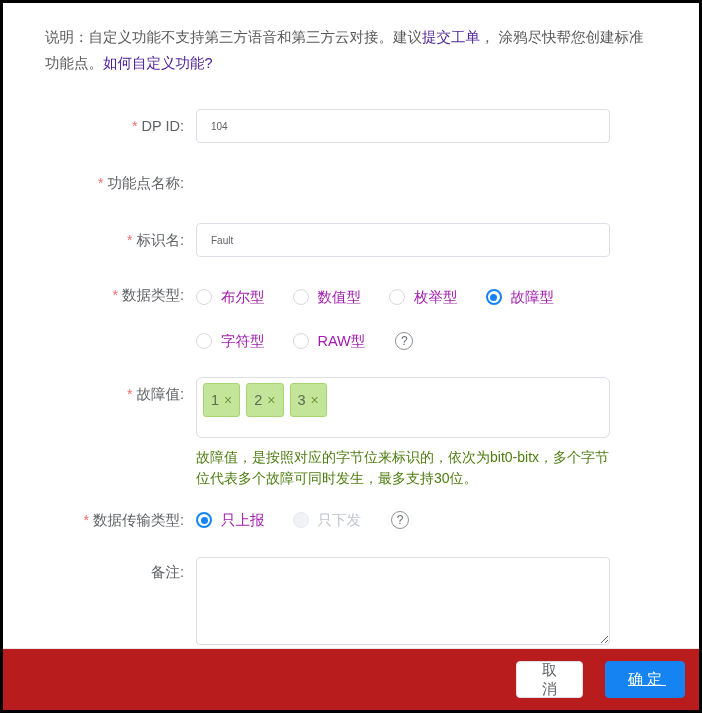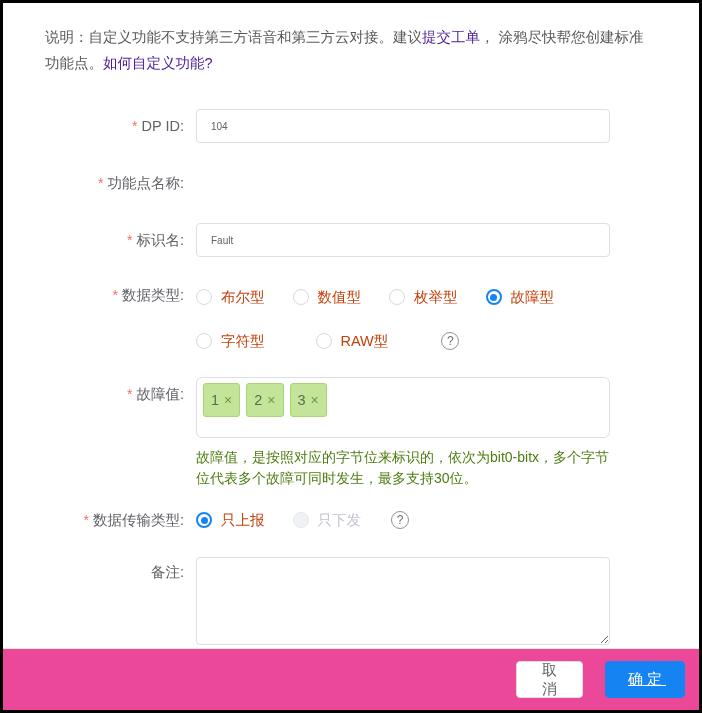--- a/index.html
+++ b/index.html
@@ -43,31 +43,31 @@
     border: 1px solid #dcdfe6;
     border-radius: 4px;
     padding: 0 14px;
     font-size: 10px;
     color: #606266;
     font-family: "Liberation Sans", "DejaVu Sans", sans-serif;
     outline: none;
     background: #fff;
   }
   .radio-row { display: flex; align-items: center; line-height: 20px; padding-top: 7px; }
-  .radio-row + .radio-row { margin-top: 17px; gap: 23px; }
+  .radio-row + .radio-row { margin-top: 17px; }
   .radio { display: inline-flex; align-items: center; margin-right: 28px; cursor: pointer; }
   .radio .circle {
     width: 16px; height: 16px;
     border: 1px solid #d6dae0;
     border-radius: 50%;
     background: #fff;
     position: relative;
     flex: 0 0 16px;
   }
-  .radio .rlabel { margin-left: 9px; font-size: 14.5px; color: #c2410c; }
+  .radio .rlabel { margin-left: 9px; font-size: 14.5px; color: #a21caf; }
   .radio.checked .circle { border: 2px solid #1584f2; }
   .radio.checked .circle::after {
     content: ""; position: absolute; left: 50%; top: 50%;
     width: 7px; height: 7px; margin: -3.5px 0 0 -3.5px;
     border-radius: 50%; background: #1584f2;
   }
   .radio.disabled { cursor: not-allowed; }
   .radio.disabled .circle { background: #f0f2f5; border-color: #e4e7ed; }
   .radio.disabled .rlabel { color: #c0c4cc; }
   .help-circle {
@@ -129,21 +129,21 @@
     outline: none;
     resize: both;
   }
   .row-remark .lbl { line-height: 30px; }
   .footer {
     position: absolute;
     left: 0; right: 0; bottom: 0;
     border-top: 1px solid #e8e8e8;
     padding: 12px 14px 12px 0;
     display: flex; justify-content: flex-end; align-items: center;
-    background: #ec4899;
+    background: #b91c1c;
   }
   .btn {
     height: 37px;
     border-radius: 4px;
     font-size: 15px;
     font-family: "Liberation Sans", "DejaVu Sans", sans-serif;
     cursor: pointer;
     letter-spacing: 4px;
     padding: 0 16px 0 20px;
     display: inline-flex; align-items: center; justify-content: center;

